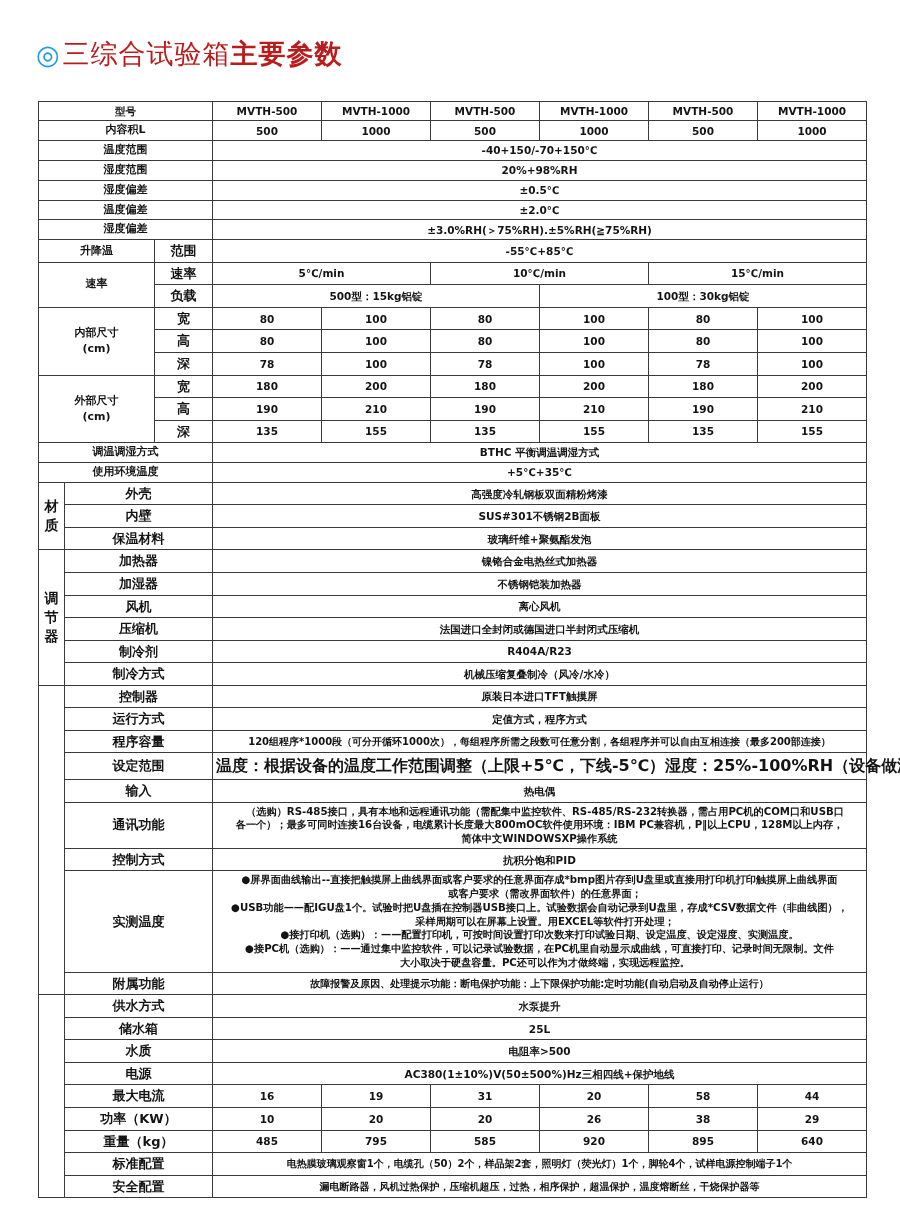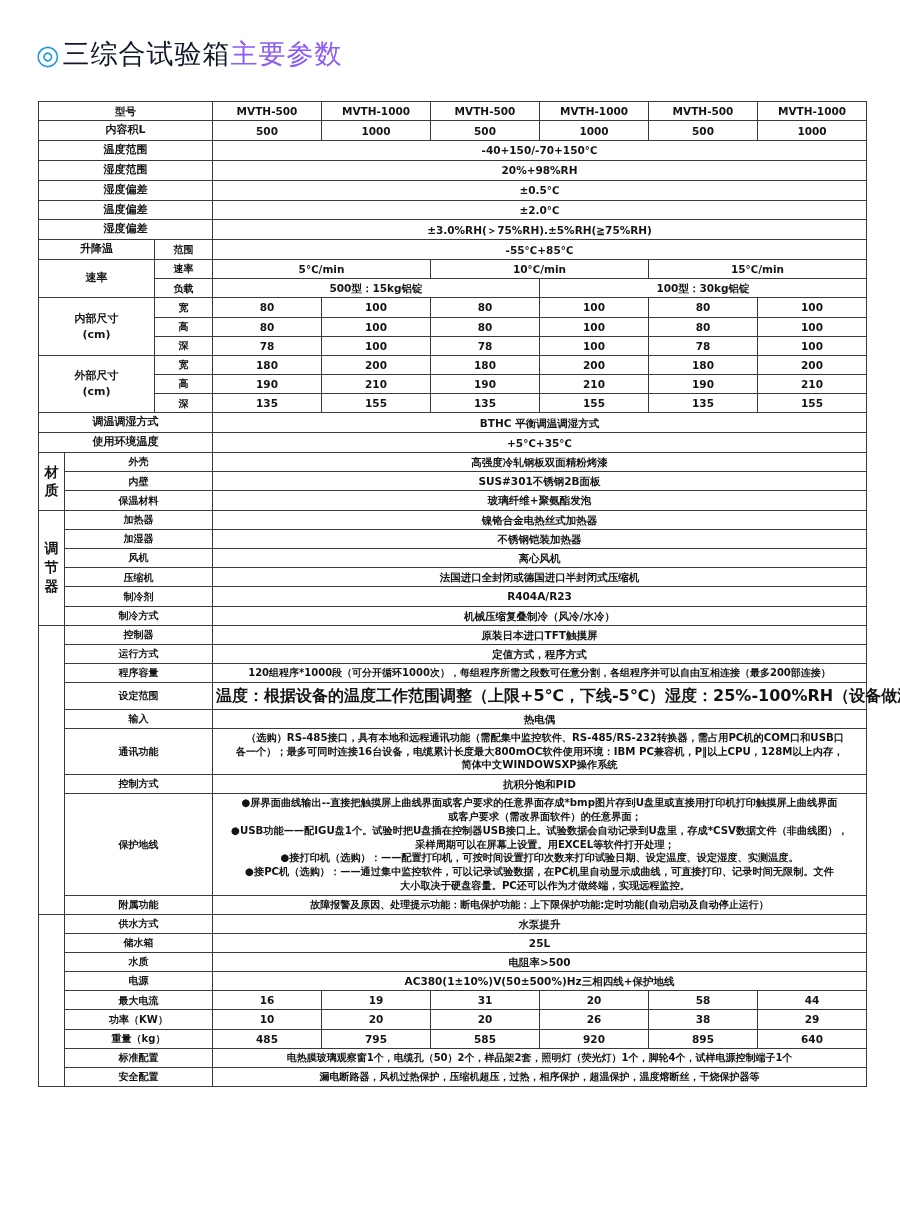--- a/index.html
+++ b/index.html
@@ -23,22 +23,22 @@
     font-size: 27px;
     letter-spacing: 1px;
     white-space: nowrap;
   }
   .title-mark {
     color: #1e9ae0;
     font-size: 27px;
     margin-right: 2px;
     line-height: 1;
   }
-  .title-light { color: #0f172a; font-weight: 400; }
-  .title-bold  { color: #8b5cf6; font-weight: 400; }
+  .title-light { color: #b91c1c; font-weight: 400; }
+  .title-bold  { color: #b91c1c; font-weight: 700; }
 
   
   .tbl-wrap {
     position: absolute;
     left: 38px; top: 101px;
     width: 828px;
   }
   table.spec {
     border-collapse: collapse;
     width: 828px;
@@ -50,21 +50,21 @@
   table.spec td {
     border: 1px solid #3a3a3a;
     padding: 2px 3px;
     text-align: center;
     vertical-align: middle;
     font-weight: 700;
     line-height: 1.35;
     height: 19px;
   }
   td.lbl        { font-size: 11px; }
-  td.lbl2       { font-size: 10px; }
+  td.lbl2       { font-size: 13px; }
   td.grp        { font-size: 14px; }
   td.val        { font-size: 10.5px; font-weight: 700; }
   td.modelhdr   { font-size: 10.5px; font-weight: 700; height: 44px; }
   .vcenterbox {
     display: flex; flex-direction: column;
     align-items: center; justify-content: center;
     line-height: 1.45;
   }
   td.multiline {
     text-align: left;
@@ -327,21 +327,21 @@
             <span class="ln ind">（选购）RS-485接口，具有本地和远程通讯功能（需配集中监控软件、RS-485/RS-232转换器，需占用PC机的COM口和USB口</span>
             <span class="ln">各一个）；最多可同时连接16台设备，电缆累计长度最大800mOC软件使用环境：IBM PC兼容机，P‖以上CPU，128M以上内存，</span>
             <span class="ln">简体中文WINDOWSXP操作系统</span>
           </td>
         </tr>
         <tr>
           <td class="lbl2" colspan="2">控制方式</td>
           <td class="val" colspan="6">抗积分饱和PID</td>
         </tr>
         <tr>
-          <td class="lbl2" colspan="2">保护地线</td>
+          <td class="lbl2" colspan="2">实测温度</td>
           <td class="multiline" colspan="6">
             <span class="ln">●屏界面曲线输出--直接把触摸屏上曲线界面或客户要求的任意界面存成*bmp图片存到U盘里或直接用打印机打印触摸屏上曲线界面</span>
             <span class="ln ind">或客户要求（需改界面软件）的任意界面；</span>
             <span class="ln">●USB功能——配IGU盘1个。试验时把U盘插在控制器USB接口上。试验数据会自动记录到U盘里，存成*CSV数据文件（非曲线图），</span>
             <span class="ln ind">采样周期可以在屏幕上设置。用EXCEL等软件打开处理；</span>
             <span class="ln">●接打印机（选购）：——配置打印机，可按时间设置打印次数来打印试验日期、设定温度、设定湿度、实测温度。</span>
             <span class="ln">●接PC机（选购）：——通过集中监控软件，可以记录试验数据，在PC机里自动显示成曲线，可直接打印、记录时间无限制。文件</span>
             <span class="ln ind">大小取决于硬盘容量。PC还可以作为才做终端，实现远程监控。</span>
           </td>
         </tr>

